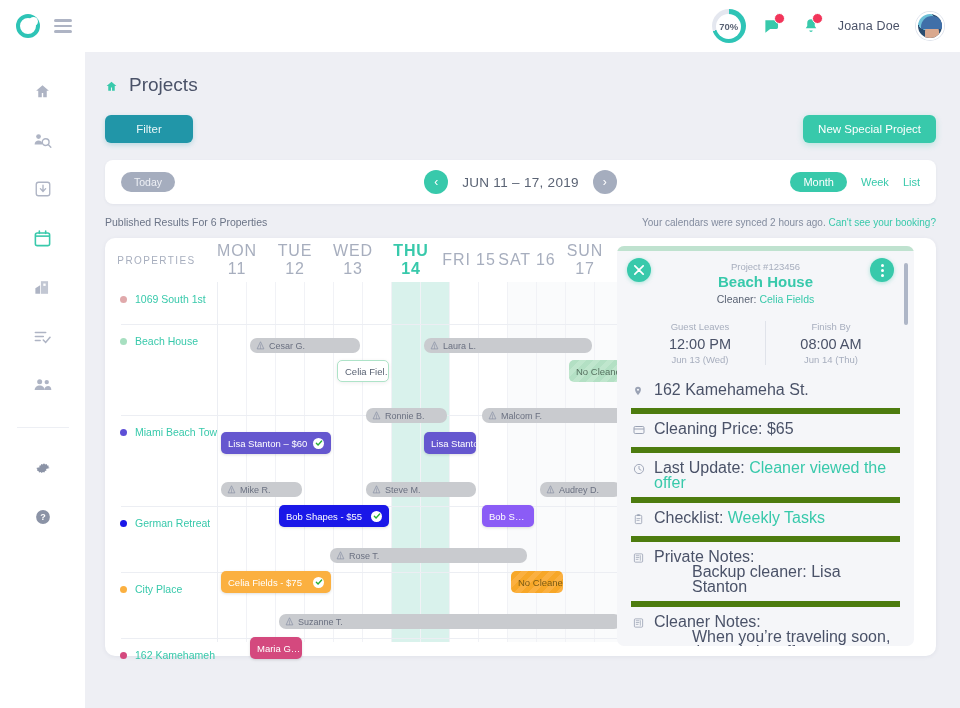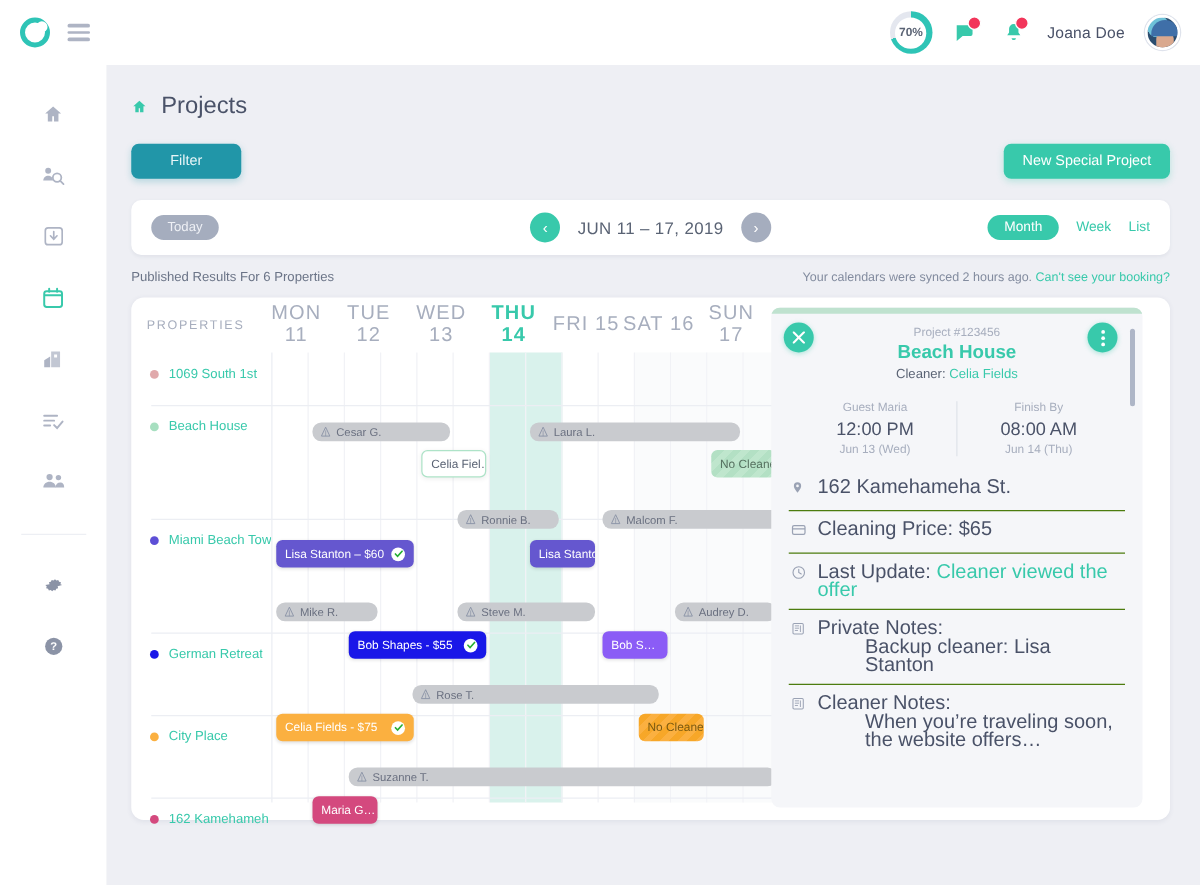--- a/index.html
+++ b/index.html
@@ -159,21 +159,21 @@
   .tcell.divider { border-left: 1px solid #e0e3ea; }
   .tlabel { font-size: 9.5px; color: #a7aebe; }
   .tbig { font-size: 14.5px; color: #4a5268; margin-top: 4px; }
   .tsub { font-size: 9.5px; color: #a7aebe; margin-top: 2px; }
 
   .legend { display: flex; justify-content: center; gap: 16px; margin-top: 12px; align-items: center; }
   .lg { display: flex; align-items: center; gap: 6px; font-size: 10px; color: #5a6374; }
   .lg i { width: 9px; height: 9px; border-radius: 50%; display: block; }
 
   .dlist { margin-top: 10px; padding: 0 14px 0 14px; }
-  .drow { display: flex; gap: 9px; padding: 7px 0 7px 2px; border-top: 1px solid #4d7c0f; align-items: flex-start; }
+  .drow { display: flex; gap: 9px; padding: 7px 0 7px 2px; border-top: 6px solid #4d7c0f; align-items: flex-start; }
   .drow:first-child { border-top: none; }
   .dicon { width: 12px; flex: 0 0 12px; margin-top: 1px; }
   .dtext { font-size: 16px; color: #4a5268; line-height: 15px; }
   .dtext .acc { color: #38c9ab; }
   .dtext .l2 { display: block; padding-left: 38px; }
 </style>
 </head>
 <body>
 
 <div class="topbar">
@@ -492,21 +492,21 @@
         <div class="dscroll"></div>
         <div class="d-proj">Project #123456</div>
         <div class="d-title">Beach House</div>
         <div class="d-cleaner">
           <span>Cleaner: </span><b>Celia Fields</b>
         </div>
       </div>
 
       <div class="times">
         <div class="tcell">
-          <div class="tlabel">Guest Maria</div>
+          <div class="tlabel">Guest Leaves</div>
           <div class="tbig">12:00 PM</div>
           <div class="tsub">Jun 13 (Wed)</div>
         </div>
         <div class="tcell divider">
           <div class="tlabel">Finish By</div>
           <div class="tbig">08:00 AM</div>
           <div class="tsub">Jun 14 (Thu)</div>
         </div>
       </div>
 
@@ -528,20 +528,28 @@
           </div>
           <div class="drow">
             <span class="dicon"><svg width="12" height="12" viewBox="0 0 24 24">
                 <circle cx="12" cy="12" r="9.2" fill="none" stroke="#9aa2b4" stroke-width="1.8"></circle>
                 <path d="M12 6.8V12l4 2.3" fill="none" stroke="#9aa2b4" stroke-width="1.8" stroke-linecap="round"></path>
               </svg></span>
             <span class="dtext"><span>Last Update: </span><span class="acc">Cleaner viewed the offer</span></span>
           </div>
           <div class="drow">
             <span class="dicon"><svg width="11" height="12" viewBox="0 0 24 24">
+                <rect x="5" y="4" width="14" height="18" rx="2" fill="none" stroke="#9aa2b4" stroke-width="1.8"></rect>
+                <rect x="9" y="1.6" width="6" height="4" rx="1.3" fill="#9aa2b4"></rect>
+                <path d="M8.5 11h7M8.5 15h5" stroke="#9aa2b4" stroke-width="1.6" stroke-linecap="round"></path>
+              </svg></span>
+            <span class="dtext"><span>Checklist: </span><span class="acc">Weekly Tasks</span></span>
+          </div>
+          <div class="drow">
+            <span class="dicon"><svg width="11" height="12" viewBox="0 0 24 24">
                 <rect x="3" y="3" width="18" height="18" rx="2" fill="none" stroke="#9aa2b4" stroke-width="1.8"></rect>
                 <path d="M7 7h6M7 11h6M7 15h4M16 7v10" stroke="#9aa2b4" stroke-width="1.6" stroke-linecap="round"></path>
               </svg></span>
             <span class="dtext"><span>Private Notes:</span><span class="l2">Backup cleaner: Lisa Stanton</span></span>
           </div>
           <div class="drow">
             <span class="dicon"><svg width="11" height="12" viewBox="0 0 24 24">
                 <rect x="3" y="3" width="18" height="18" rx="2" fill="none" stroke="#9aa2b4" stroke-width="1.8"></rect>
                 <path d="M7 7h6M7 11h6M7 15h4M16 7v10" stroke="#9aa2b4" stroke-width="1.6" stroke-linecap="round"></path>
               </svg></span>

